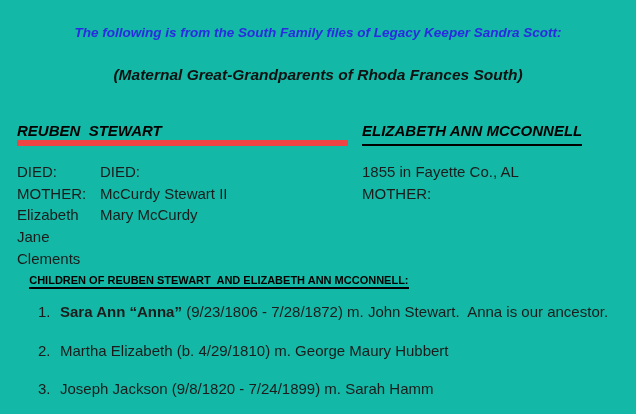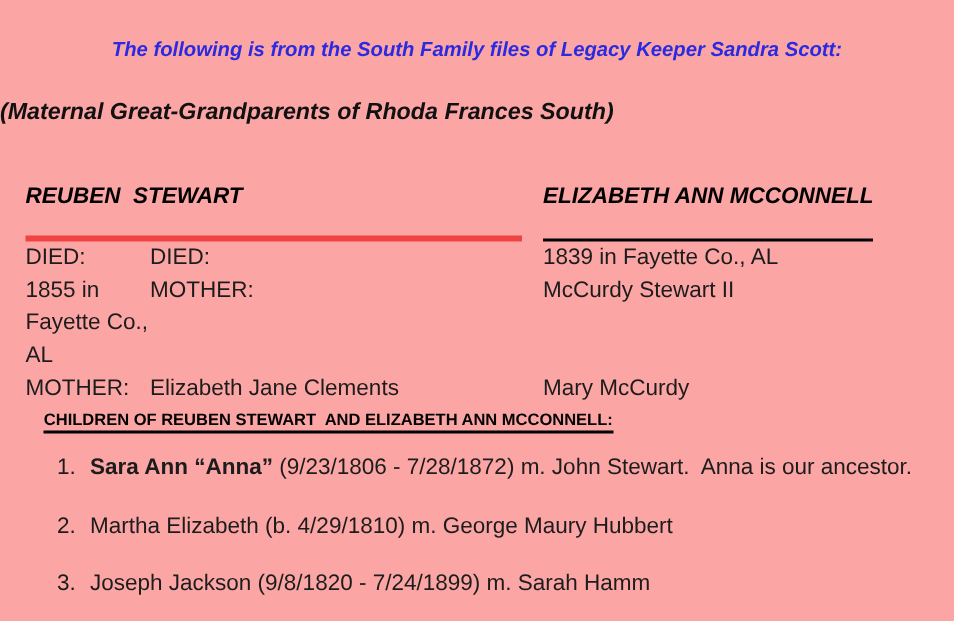--- a/index.html
+++ b/index.html
@@ -4,61 +4,62 @@
 <style>
   html, body {
     margin: 0;
     padding: 0;
     background: #ffffff;
   }
   .doc {
     position: relative;
     width: 636px;
     height: 414px;
-    background: #fca5a5;
+    background: #14b8a6;
     font-family: "Liberation Sans", sans-serif;
     color: #1c1c1c;
     overflow: hidden;
     white-space: pre-wrap; 
   }
   .intro-line {
     position: absolute;
     top: 25px;
     left: 0;
     width: 636px;
     text-align: center;
     font-size: 13.5px;
     font-weight: bold;
     font-style: italic;
   }
   .subtitle {
     position: absolute;
     top: 66px;
     left: 0;
     width: 636px;
+    text-align: center;
     font-size: 15.5px;
     font-weight: bold;
     font-style: italic;
     color: #111111;
   }
   .header-row {
     position: absolute;
     top: 122px;
     left: 17px;
     width: 602px;
     display: flex;
     font-size: 15px;
     font-weight: bold;
     font-style: italic;
     color: #000000;
   }
   .header-left {
     width: 331px;
-    border-bottom: 4px solid #ef4444;
-    padding-bottom: 18px;
+    border-bottom: 6px solid #ef4444;
+    padding-bottom: 1px;
   }
   .header-spacer {
     width: 14px;
   }
   .header-right {
     border-bottom: 2px solid #000000;
     padding-bottom: 1px;
   }
   .vitals {
     position: absolute;
@@ -112,21 +113,20 @@
   <div class="header-row">
     <div class="header-left">REUBEN  STEWART</div>
     <div class="header-spacer"></div>
     <div class="header-right">ELIZABETH ANN MCCONNELL</div>
   </div>
 
   <div class="vitals">
     <div>DIED:</div>
 
     <div>DIED:</div>
-    <div>1839 in Fayette Co., AL</div>
     <div>1855 in Fayette Co., AL</div>
 
     <div>MOTHER:</div>
     <div>McCurdy Stewart II</div>
 
     <div>MOTHER:</div>
     <div>Elizabeth Jane Clements</div>
     <div>Mary McCurdy</div>
   </div>
 

